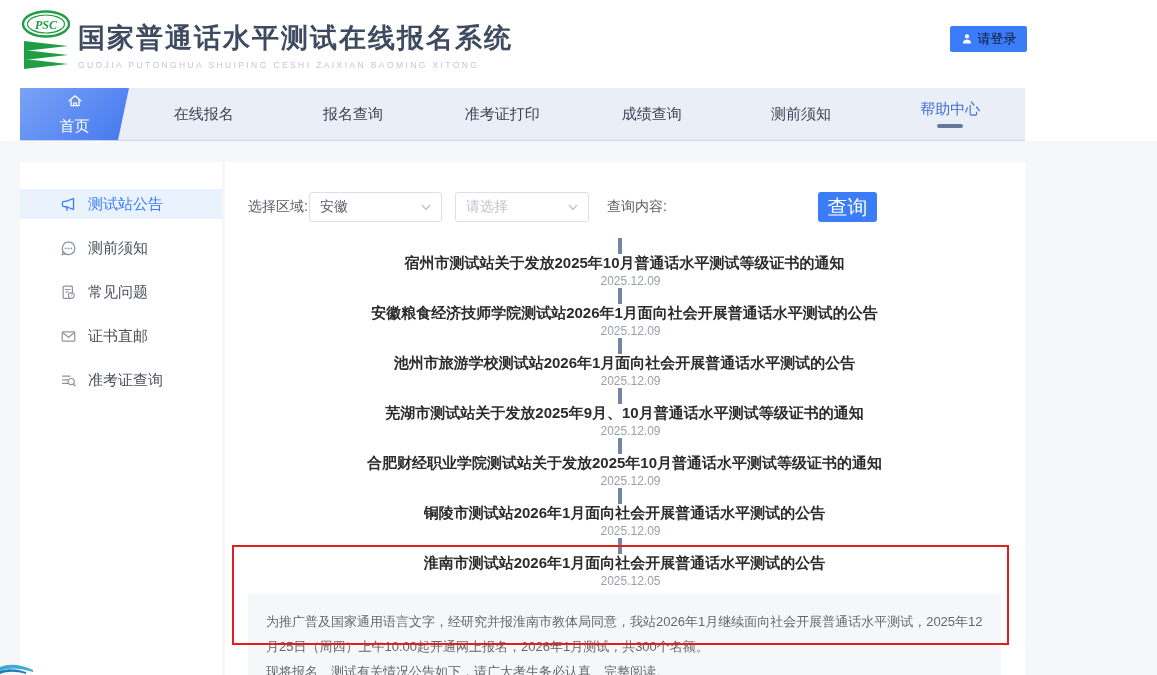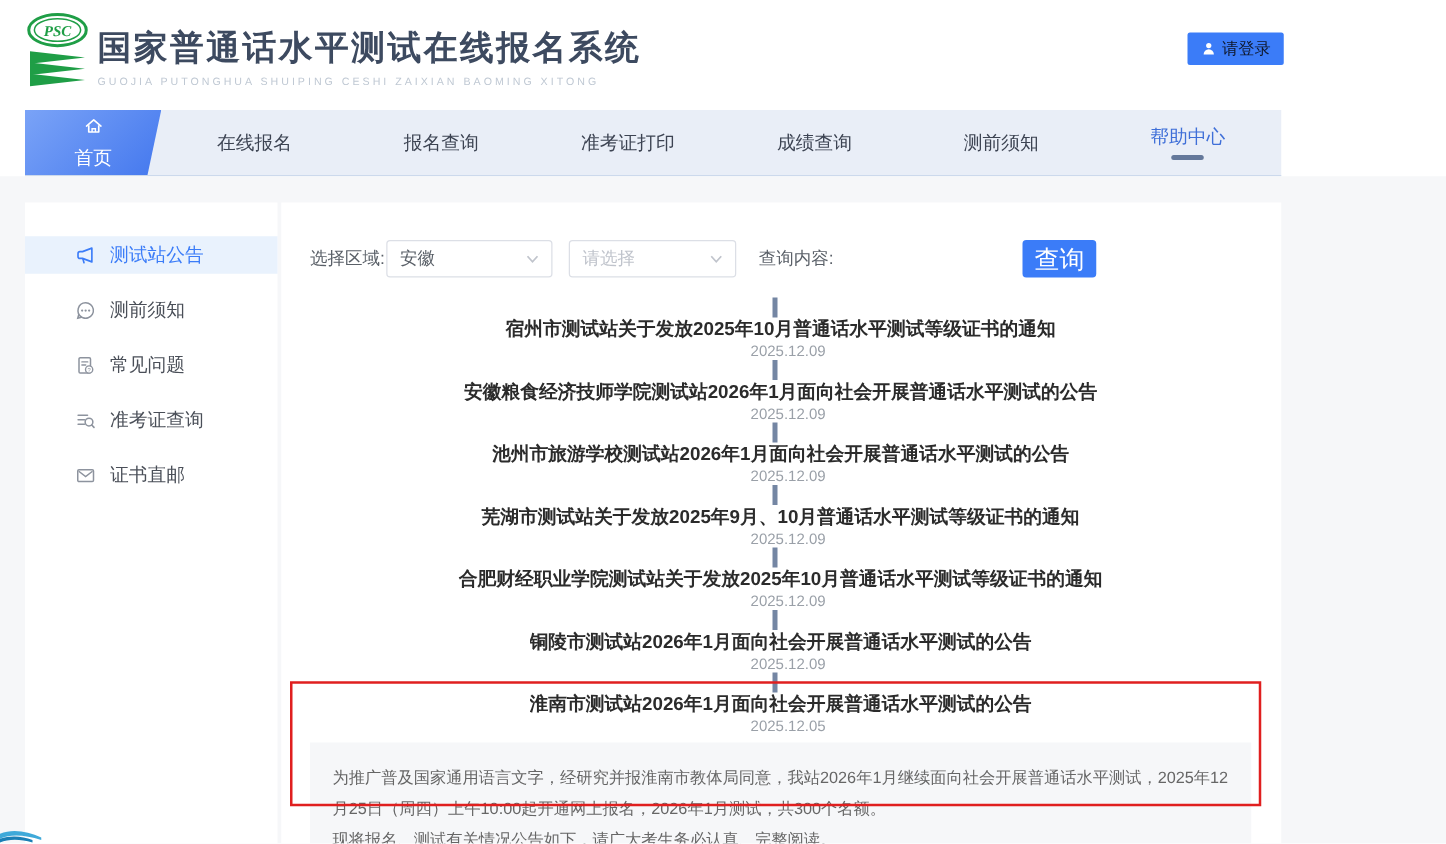--- a/index.html
+++ b/index.html
@@ -157,35 +157,35 @@
             <path d="M5.5 5.5 H10.2 M5.5 8 H8.6" stroke="currentColor" stroke-width="1.1" stroke-linecap="round"></path>
             <circle cx="11.3" cy="11.6" r="2.9" fill="#fff" stroke="currentColor" stroke-width="1.1"></circle>
             <text x="11.3" y="13.4" text-anchor="middle" font-size="4.6" fill="currentColor" font-family="sans-serif">?</text>
           </svg>
         </span>
         <span>常见问题</span>
       </div>
       <div class="side-item">
         <span class="s-icon">
           <svg width="17" height="17" viewBox="0 0 17 17">
+            <rect x="2.2" y="3.8" width="12.6" height="9.4" rx="1" fill="none" stroke="currentColor" stroke-width="1.2"></rect>
+            <path d="M3 5 L8.5 9.3 L14 5" fill="none" stroke="currentColor" stroke-width="1.2"></path>
+          </svg>
+        </span>
+        <span>证书直邮</span>
+      </div>
+      <div class="side-item">
+        <span class="s-icon">
+          <svg width="17" height="17" viewBox="0 0 17 17">
             <path d="M2.5 4.2 H10 M2.5 7.8 H7.6 M2.5 11.4 H7.6" stroke="currentColor" stroke-width="1.3" stroke-linecap="round"></path>
             <circle cx="11.2" cy="9.6" r="3.1" fill="none" stroke="currentColor" stroke-width="1.2"></circle>
             <path d="M13.4 12 L15.2 13.9" stroke="currentColor" stroke-width="1.3" stroke-linecap="round"></path>
           </svg>
         </span>
         <span>准考证查询</span>
-      </div>
-      <div class="side-item">
-        <span class="s-icon">
-          <svg width="17" height="17" viewBox="0 0 17 17">
-            <rect x="2.2" y="3.8" width="12.6" height="9.4" rx="1" fill="none" stroke="currentColor" stroke-width="1.2"></rect>
-            <path d="M3 5 L8.5 9.3 L14 5" fill="none" stroke="currentColor" stroke-width="1.2"></path>
-          </svg>
-        </span>
-        <span>证书直邮</span>
       </div>
     </div>
 
   <div class="content">
     <div class="filters">
       <span class="f-label f-label1">选择区域:</span>
       <div class="sel sel2">
         <span class="ph">请选择</span>
         <span class="chev">
           <svg width="10" height="7" viewBox="0 0 10 7">

